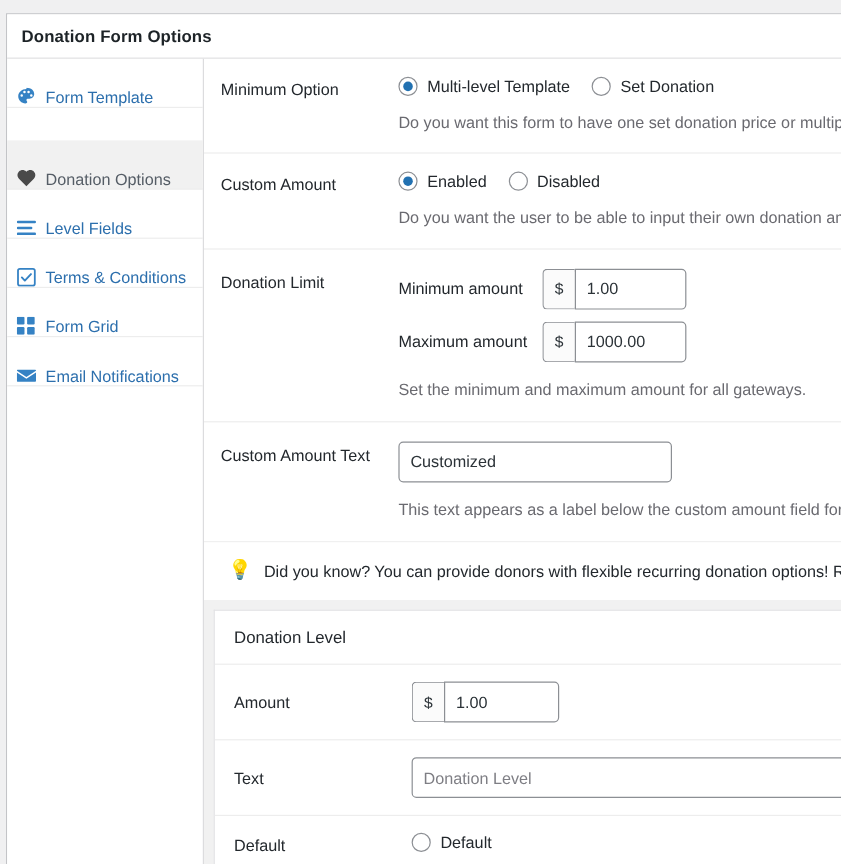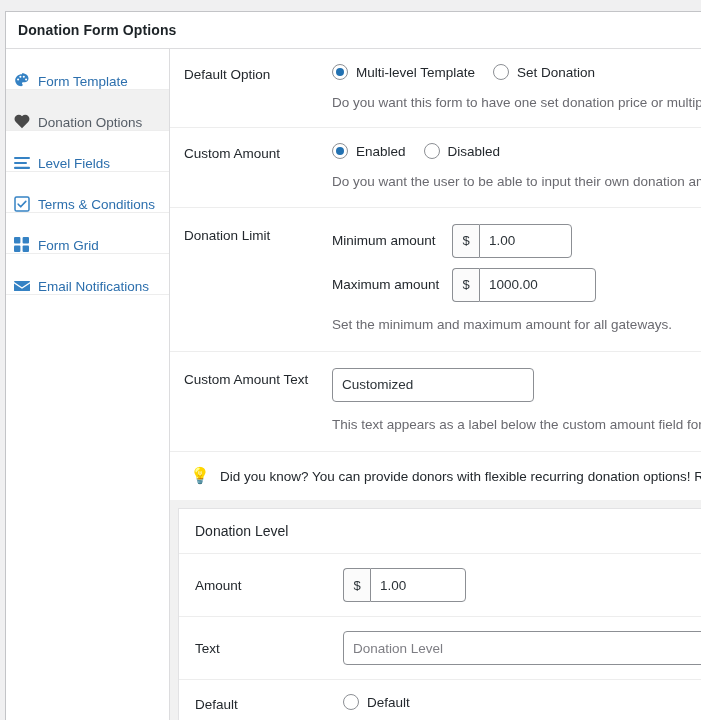--- a/index.html
+++ b/index.html
@@ -56,20 +56,21 @@
     padding: 0 10px 0 7px;
     font-size: 13.5px;
     color: #2c6fad;
     border-bottom: 1px solid #ededed;
     cursor: pointer;
     white-space: nowrap;
   }
   .nav-item.active {
     background: #f1f1f1;
     color: #555d66;
+    margin-top: 27px;
   }
   .nav-ico {
     width: 17px;
     height: 17px;
     display: inline-flex;
     align-items: center;
     justify-content: center;
     flex: 0 0 17px;
     color: #3582c4;
   }
@@ -308,21 +309,21 @@
             <path d="M0 3.4l8 5.3 8-5.3v7c0 .4-.3.7-.7.7H.7c-.4 0-.7-.3-.7-.7v-7z"></path>
           </svg>
         </span>
         <span>Email Notifications</span>
       </div>
     </div>
 
     <div class="content">
 
       <div class="field-row">
-        <div class="field-label">Default Option</div>
+        <div class="field-label">Minimum Option</div>
         <div class="field-control">
           <div class="radio-group">
             <label class="radio-opt">
               <span class="radio checked"></span>
               <span>Multi-level Template</span>
             </label>
             <label class="radio-opt">
               <span class="radio"></span>
               <span>Set Donation</span>
             </label>
@@ -357,32 +358,32 @@
             <span class="input-group">
               <span class="input-prefix">$</span>
               <input class="text-input" style="width: 93px;" value="1.00">
             </span>
           </div>
 
           <div class="money-line">
             <span class="money-label">Maximum amount</span>
             <span class="input-group">
               <span class="input-prefix">$</span>
-              <input class="text-input" style="width: 117px;" value="1000.00">
+              <input class="text-input" style="width: 93px;" value="1000.00">
             </span>
           </div>
 
           <div class="desc">Set the minimum and maximum amount for all gateways.</div>
         </div>
       </div>
 
       <div class="field-row" style="padding-top:16px;padding-bottom:16px;">
         <div class="field-label">Custom Amount Text</div>
         <div class="field-control">
-          <input class="text-input" style="width: 202px;" value="Customized">
+          <input class="text-input" style="width: 228px;" value="Customized">
           <div class="desc">This text appears as a label below the custom amount field for set donation forms.</div>
         </div>
       </div>
 
       <div class="tip-row">
         <span class="tip-ico">💡</span>
         <span>Did you know? You can provide donors with flexible recurring donation options! Recurring Donations</span>
       </div>
 
       <div class="repeater-wrap">

